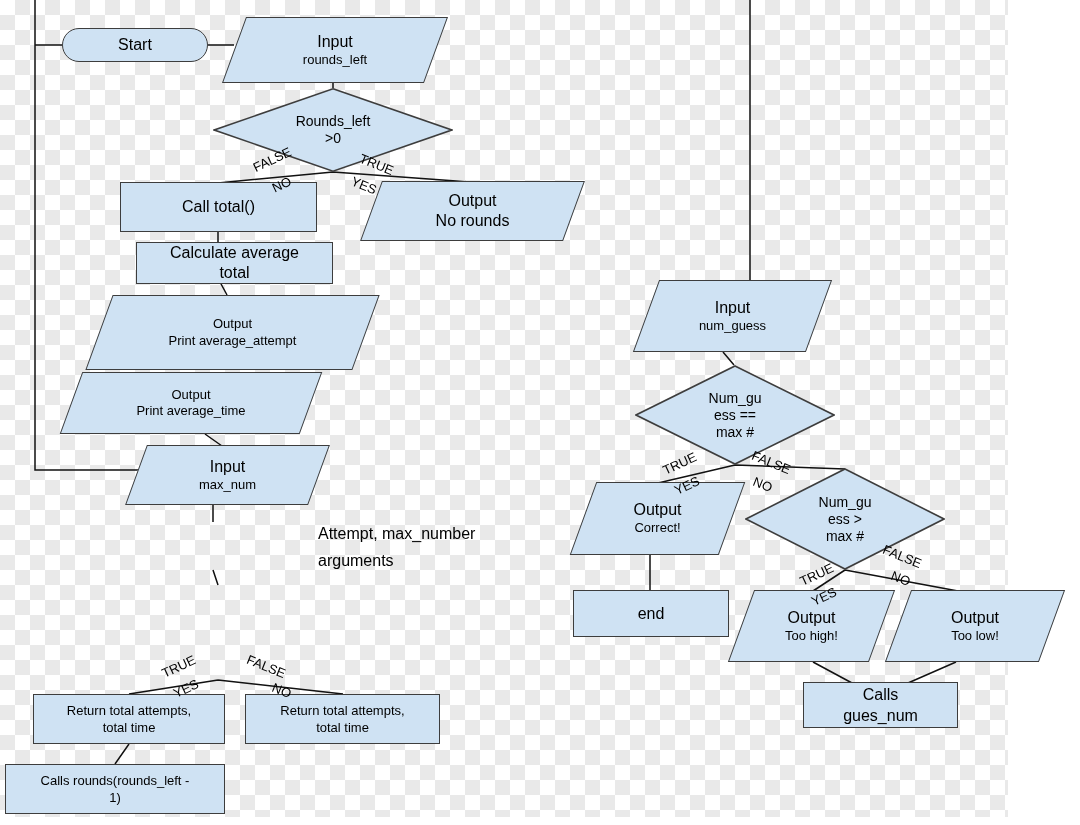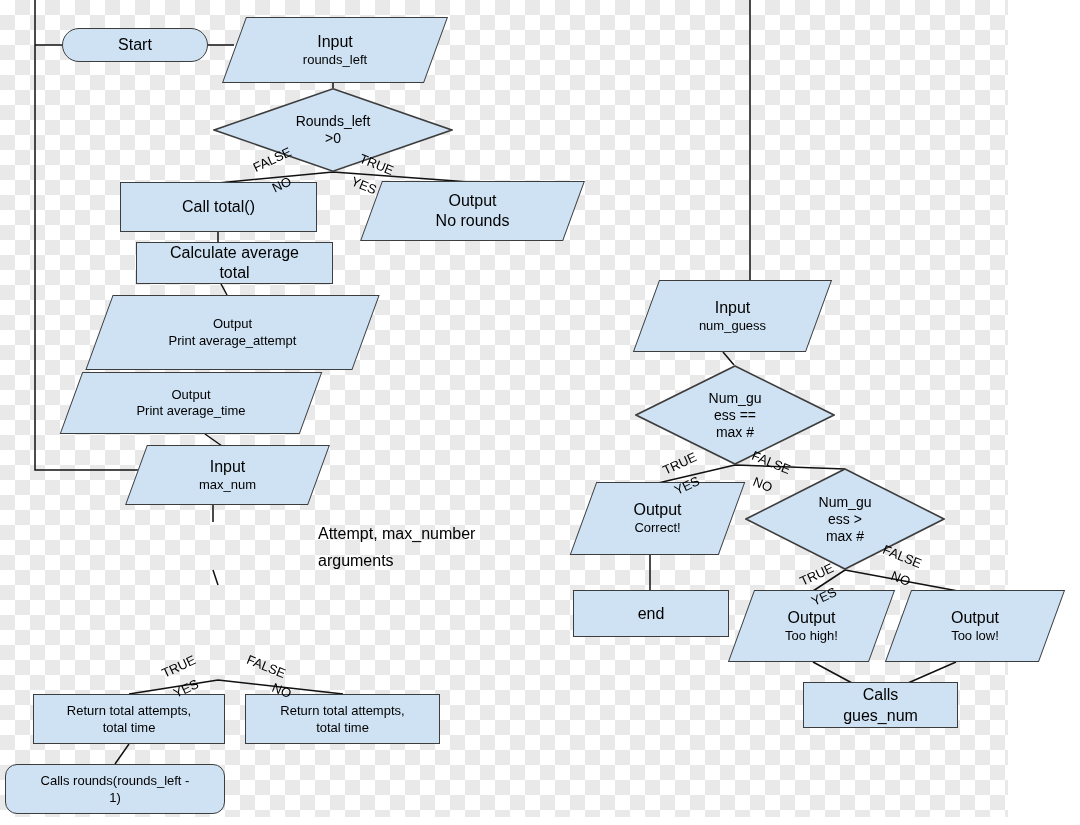--- a/index.html
+++ b/index.html
@@ -138,21 +138,21 @@
   <div class="node rect t13 lh17" style="left:33px;top:694px;width:192px;height:50px;">
     <div>Return total attempts,</div>
     <div>total time</div>
   </div>
 
   <div class="node rect t13 lh17" style="left:245px;top:694px;width:195px;height:50px;">
     <div>Return total attempts,</div>
     <div>total time</div>
   </div>
 
-  <div class="node rect t13 lh17" style="left:5px;top:764px;width:220px;height:50px;border-radius:12px;">
+  <div class="node rect t13 lh17" style="left:5px;top:764px;width:220px;height:50px;">
     <div>Calls rounds(rounds_left -</div>
     <div>1)</div>
   </div>
 
   <div class="node para" style="left:646px;top:280px;width:173px;height:72px;">
     <div class="inner">
       <div class="t16">Input</div>
       <div class="t13">num_guess</div>
     </div>
   </div>

